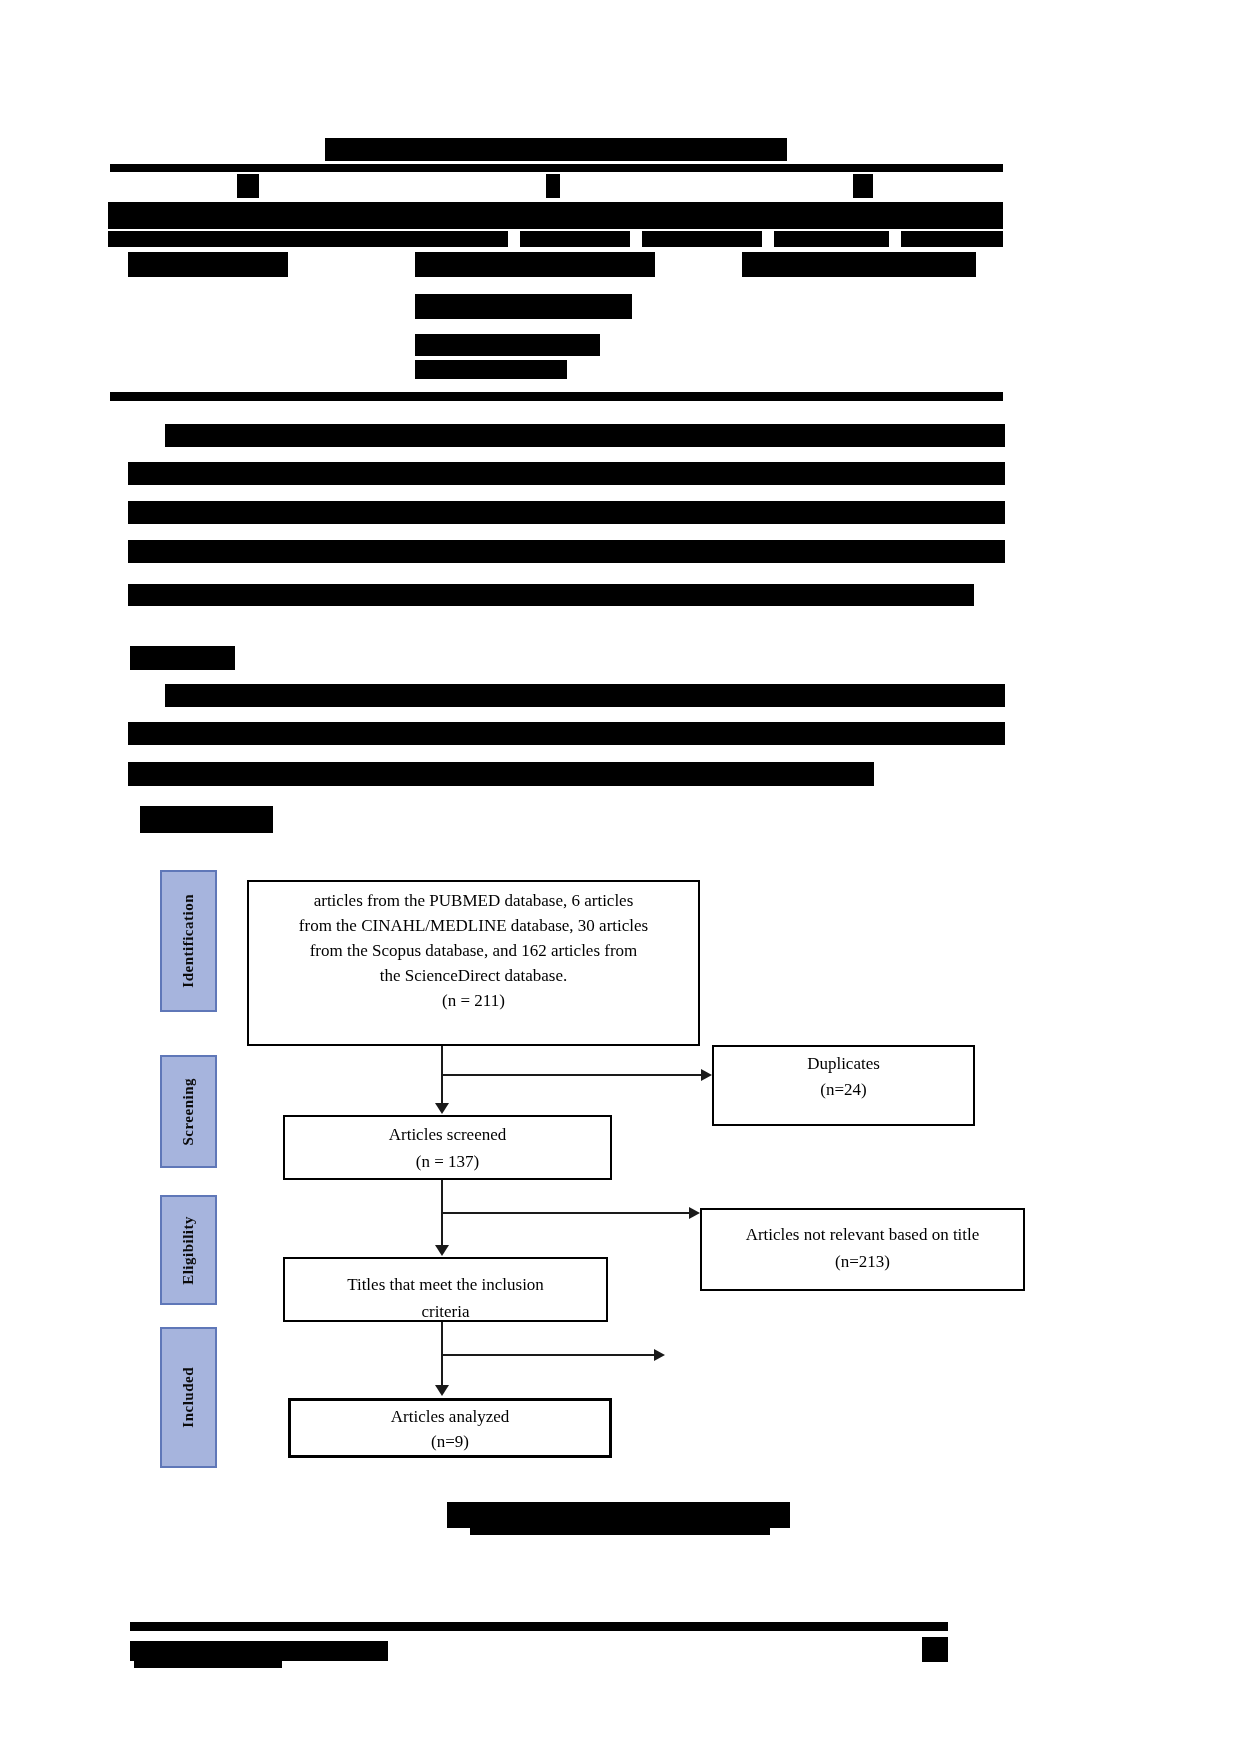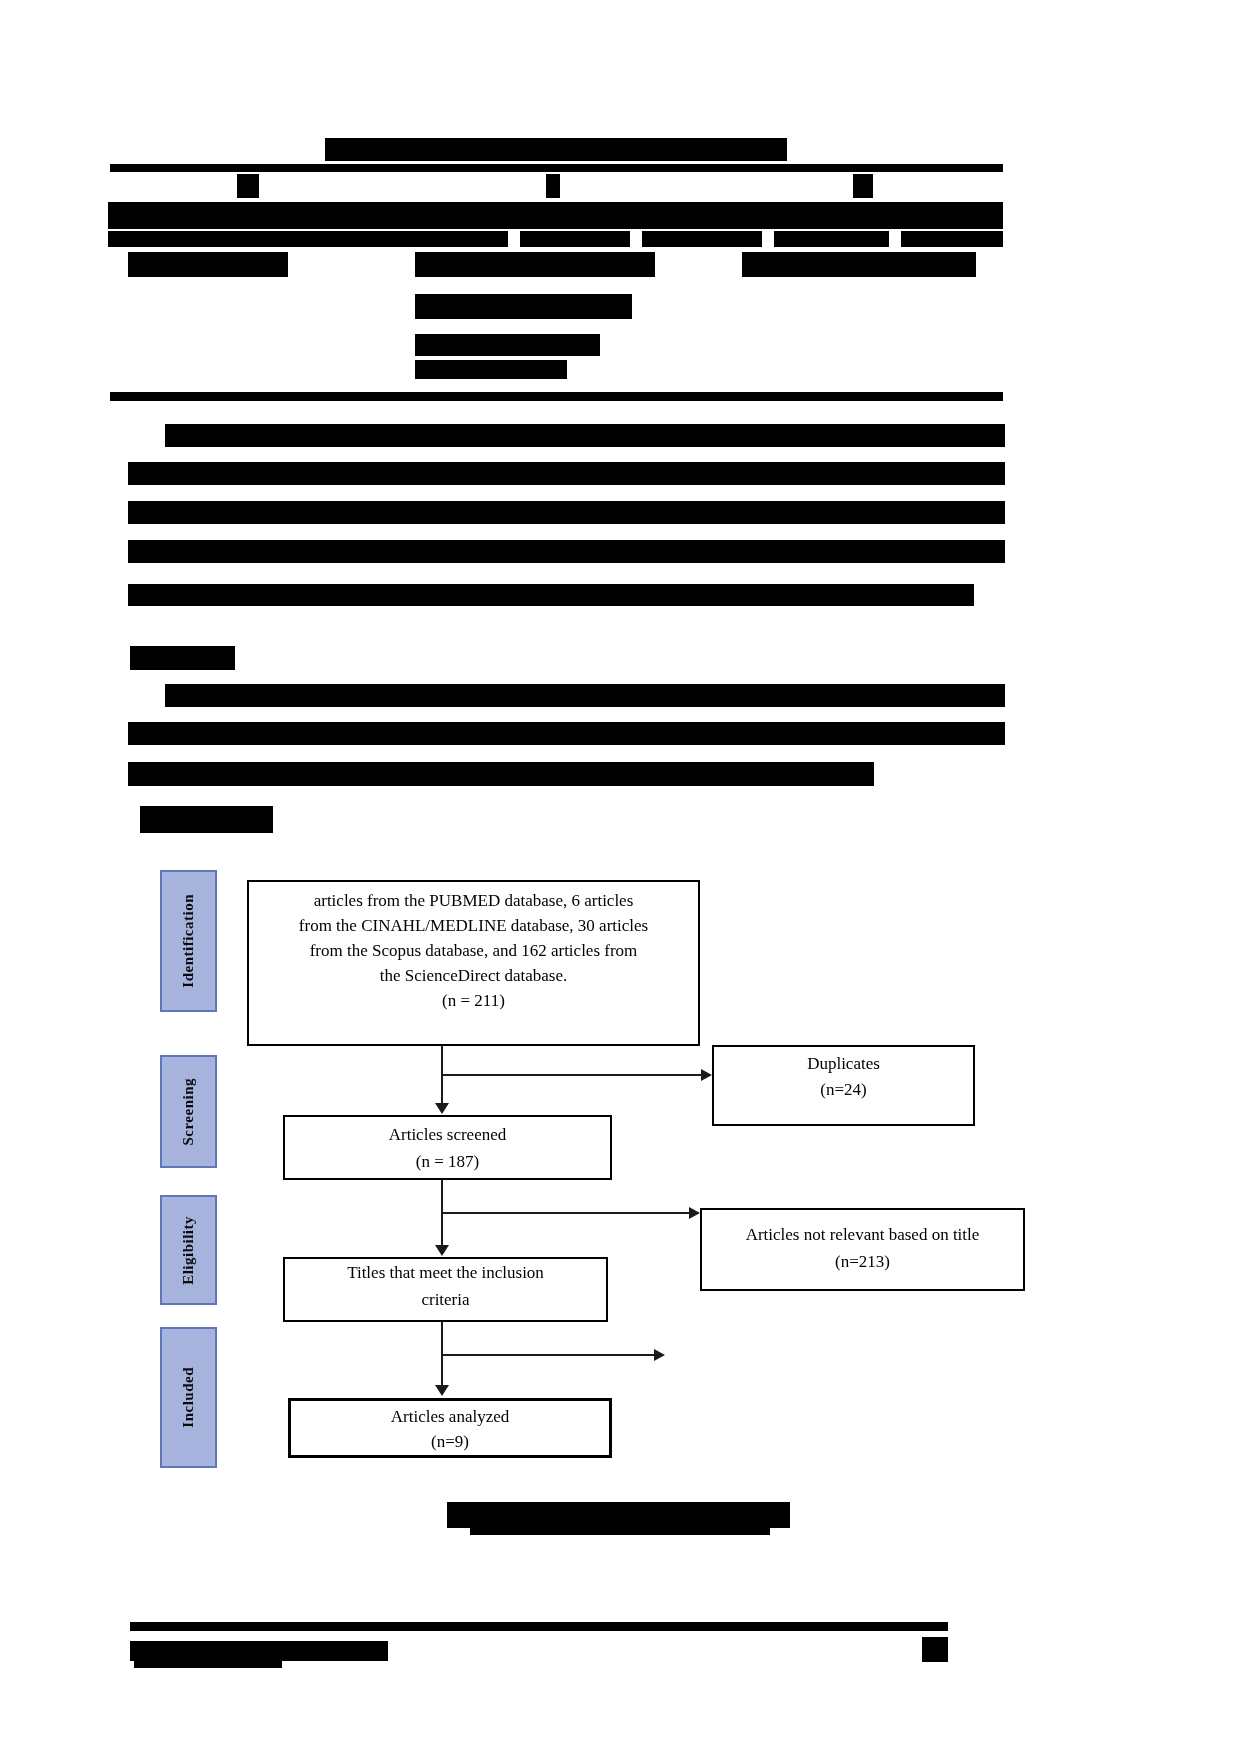--- a/index.html
+++ b/index.html
@@ -98,34 +98,34 @@
   <div class="hline" style="left:443px;top:1074px;width:258px;"></div>
   <div class="ah-right" style="left:701px;top:1069px;"></div>
 
   <div class="fcbox" style="left:712px;top:1045px;width:263px;height:81px;padding-top:4px;line-height:26px;">
     <span class="ln">Duplicates</span>
     <span class="ln">(n=24)</span>
   </div>
 
   <div class="fcbox" style="left:283px;top:1115px;width:329px;height:65px;padding-top:4px;line-height:27px;">
     <span class="ln">Articles screened</span>
-    <span class="ln">(n = 187)</span>
+    <span class="ln">(n = 137)</span>
   </div>
 
   <div class="vline" style="left:441px;top:1180px;height:66px;"></div>
   <div class="ah-down" style="left:435px;top:1245px;"></div>
   <div class="hline" style="left:443px;top:1212px;width:246px;"></div>
   <div class="ah-right" style="left:689px;top:1207px;"></div>
 
   <div class="fcbox" style="left:700px;top:1172px;width:325px;height:83px;padding-top:11px;line-height:27px;margin-top:36px;">
     <span class="ln">Articles not relevant based on title</span>
     <span class="ln">(n=213)</span>
   </div>
 
-  <div class="fcbox" style="left:283px;top:1257px;width:325px;height:65px;padding-top:0;line-height:27px;">
+  <div class="fcbox" style="left:283px;top:1257px;width:325px;height:65px;padding-top:12px;line-height:27px;">
     <span class="ln">Titles that meet the inclusion</span>
     <span class="ln">criteria</span>
   </div>
 
   <div class="vline" style="left:441px;top:1322px;height:64px;"></div>
   <div class="ah-down" style="left:435px;top:1385px;"></div>
   <div class="hline" style="left:443px;top:1354px;width:211px;"></div>
   <div class="ah-right" style="left:654px;top:1349px;"></div>
 
 

